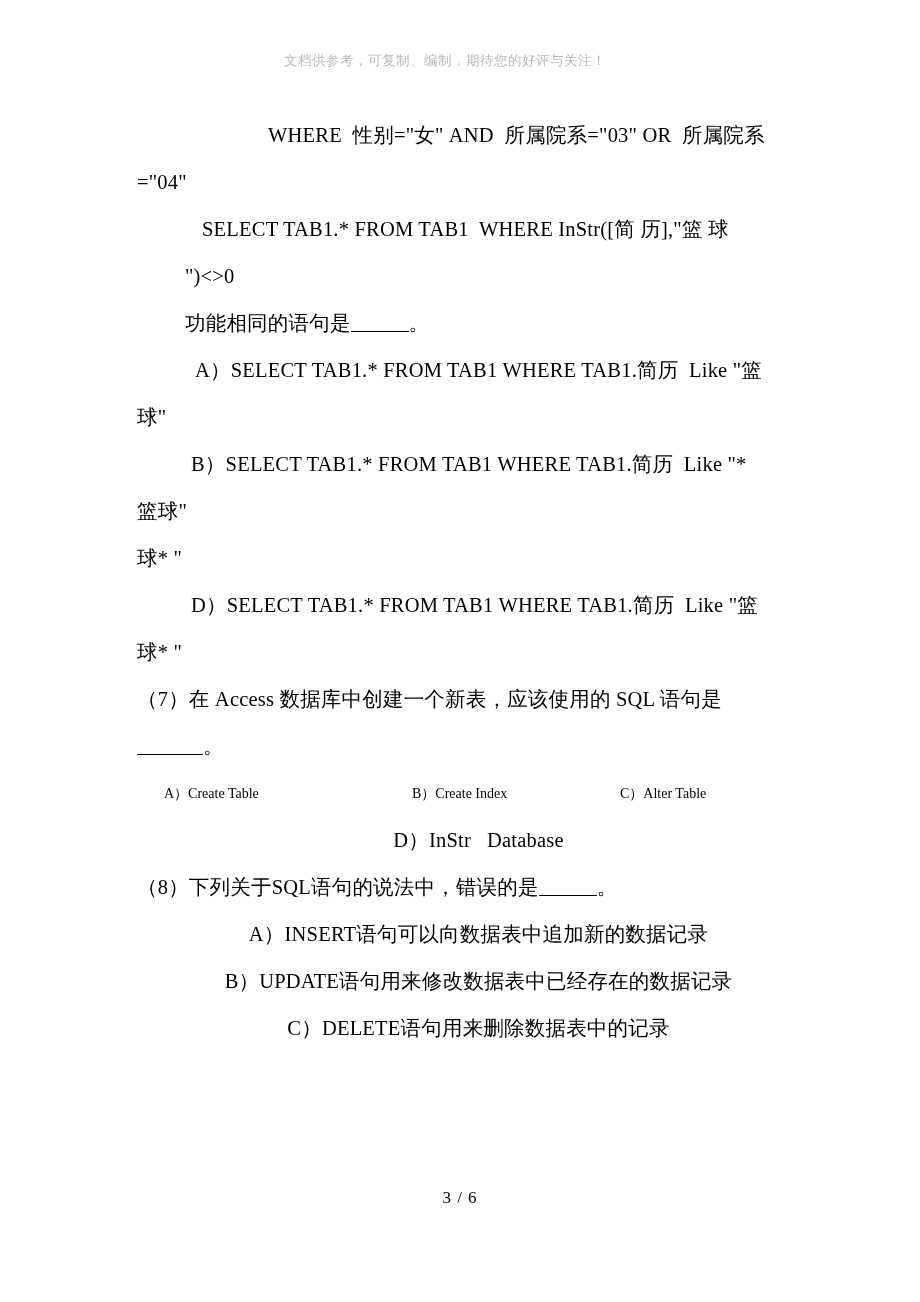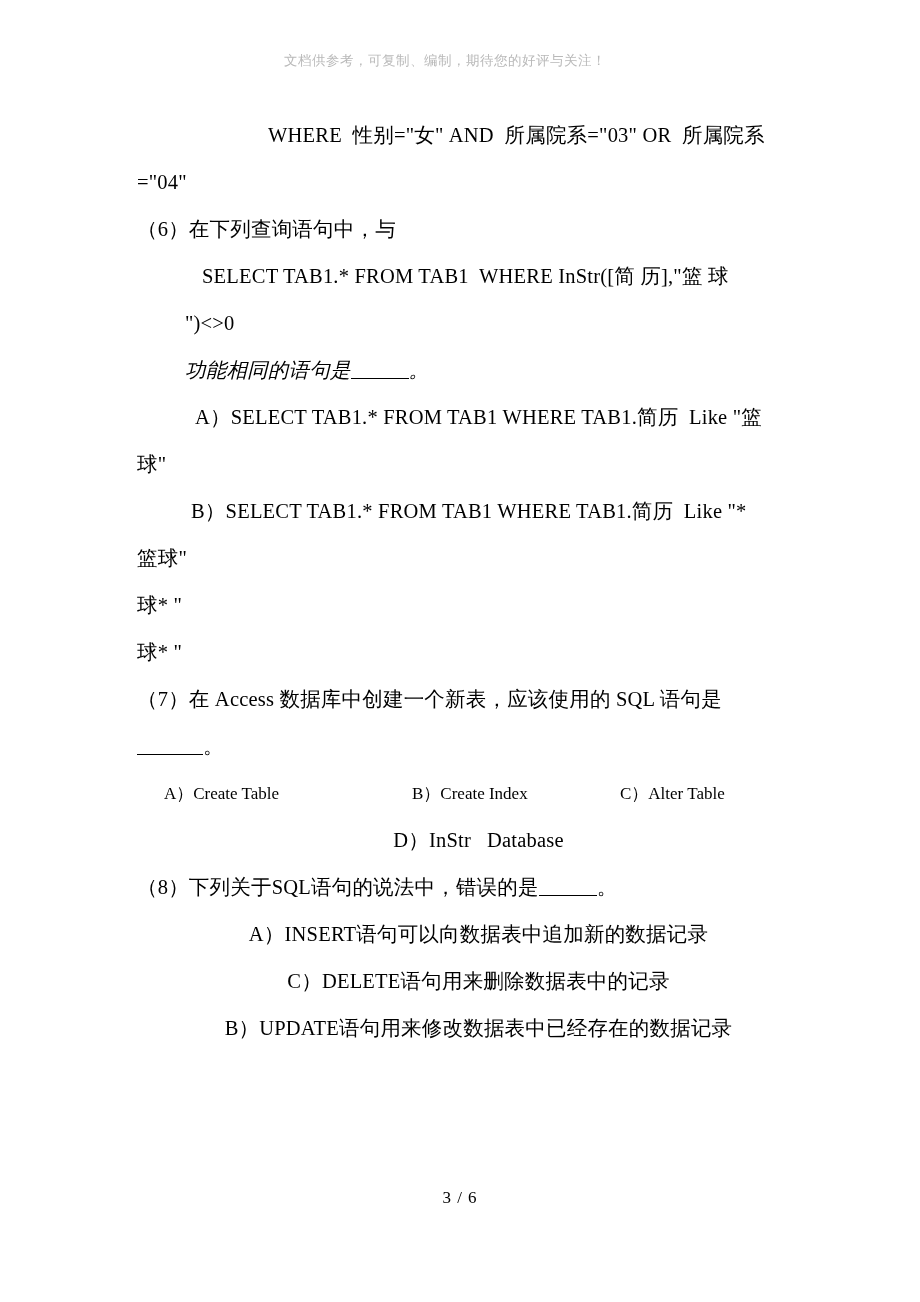--- a/index.html
+++ b/index.html
@@ -45,36 +45,36 @@
     width: 656px;
   }
   .ln {
     font-size: 20.5px;
     line-height: 47px;
     white-space: pre-wrap;
     letter-spacing: 0.2px;
   }
   .ln.center-ish   { text-indent: 0; padding-left: 131px; }
   .ln.ind-sql      { padding-left: 65px; }
-  .ln.ind-small    { padding-left: 48px; font-style: italic; }
+  .ln.ind-small    { padding-left: 48px; }
   .ln.ind-opt      { padding-left: 27px; text-align: center; }
   .ln.ind-q        { padding-left: 0px; }
   .ln.ind-cont     { padding-left: 0px; }
   .ln.ind-close    { padding-left: 48px; }
   .ln.ind-optb     { padding-left: 54px; }
   .u-line {
     display: inline-block;
     border-bottom: 1.5px solid #000;
     width: 58px;
     height: 17px;
     vertical-align: -2px;
   }
   .u-line.wide { width: 66px; }
   .opt-row {
-    font-size: 17px;
+    font-size: 14px;
     line-height: 47px;
     display: flex;
     padding-left: 27px;
   }
   .opt-row .c1 { width: 248px; flex: 0 0 248px; }
   .opt-row .c2 { width: 208px; flex: 0 0 208px; }
   .opt-row .c3 { flex: 0 0 auto; }
   
   .footer {
     position: absolute;
@@ -93,55 +93,55 @@
 <div class="page">
 
   <div class="header-note">文档供参考，可复制、编制，期待您的好评与关注！</div>
 
   <div class="body-block">
 
     <div class="ln center-ish">WHERE  性别="女" AND  所属院系="03" OR  所属院系</div>
 
     <div class="ln ind-cont">="04"</div>
 
-    <div class="ln ind-q">（6）在下列查询语句中，与</div>
 
     <div class="ln ind-sql">SELECT TAB1.* FROM TAB1  WHERE InStr([简 历],"篮 球</div>
 
     <div class="ln ind-close">")&lt;&gt;0</div>
 
     <div class="ln ind-small"><span>功能相同的语句是</span><span class="u-line"></span><span>。</span></div>
 
     <div class="ln ind-opt">A）SELECT TAB1.* FROM TAB1 WHERE TAB1.简历  Like "篮</div>
     <div class="ln ind-cont">球"</div>
 
     <div class="ln ind-optb">B）SELECT TAB1.* FROM TAB1 WHERE TAB1.简历  Like "*</div>
     <div class="ln ind-cont">篮球"</div>
 
     <div class="ln ind-cont">球* "</div>
 
+    <div class="ln ind-optb">D）SELECT TAB1.* FROM TAB1 WHERE TAB1.简历  Like "篮</div>
     <div class="ln ind-cont">球* "</div>
 
     <div class="ln ind-q">（7）在 Access 数据库中创建一个新表，应该使用的 SQL 语句是</div>
 
     <div class="ln ind-cont"><span class="u-line wide"></span><span>。</span></div>
 
     <div class="opt-row">
       <span class="c1">A）Create Table</span>
       <span class="c2">B）Create Index</span>
       <span class="c3">C）Alter Table</span>
     </div>
 
     <div class="ln ind-opt">D）InStr   Database</div>
 
     <div class="ln ind-q"><span>（8）下列关于SQL语句的说法中，错误的是</span><span class="u-line"></span><span>。</span></div>
 
     <div class="ln ind-opt">A）INSERT语句可以向数据表中追加新的数据记录</div>
 
+    <div class="ln ind-opt">B）UPDATE语句用来修改数据表中已经存在的数据记录</div>
+
     <div class="ln ind-opt">C）DELETE语句用来删除数据表中的记录</div>
-
-    <div class="ln ind-opt">B）UPDATE语句用来修改数据表中已经存在的数据记录</div>
 
   </div>
 
   <div class="footer">3 / 6</div>
 
 </div>
 
 </body></html>

